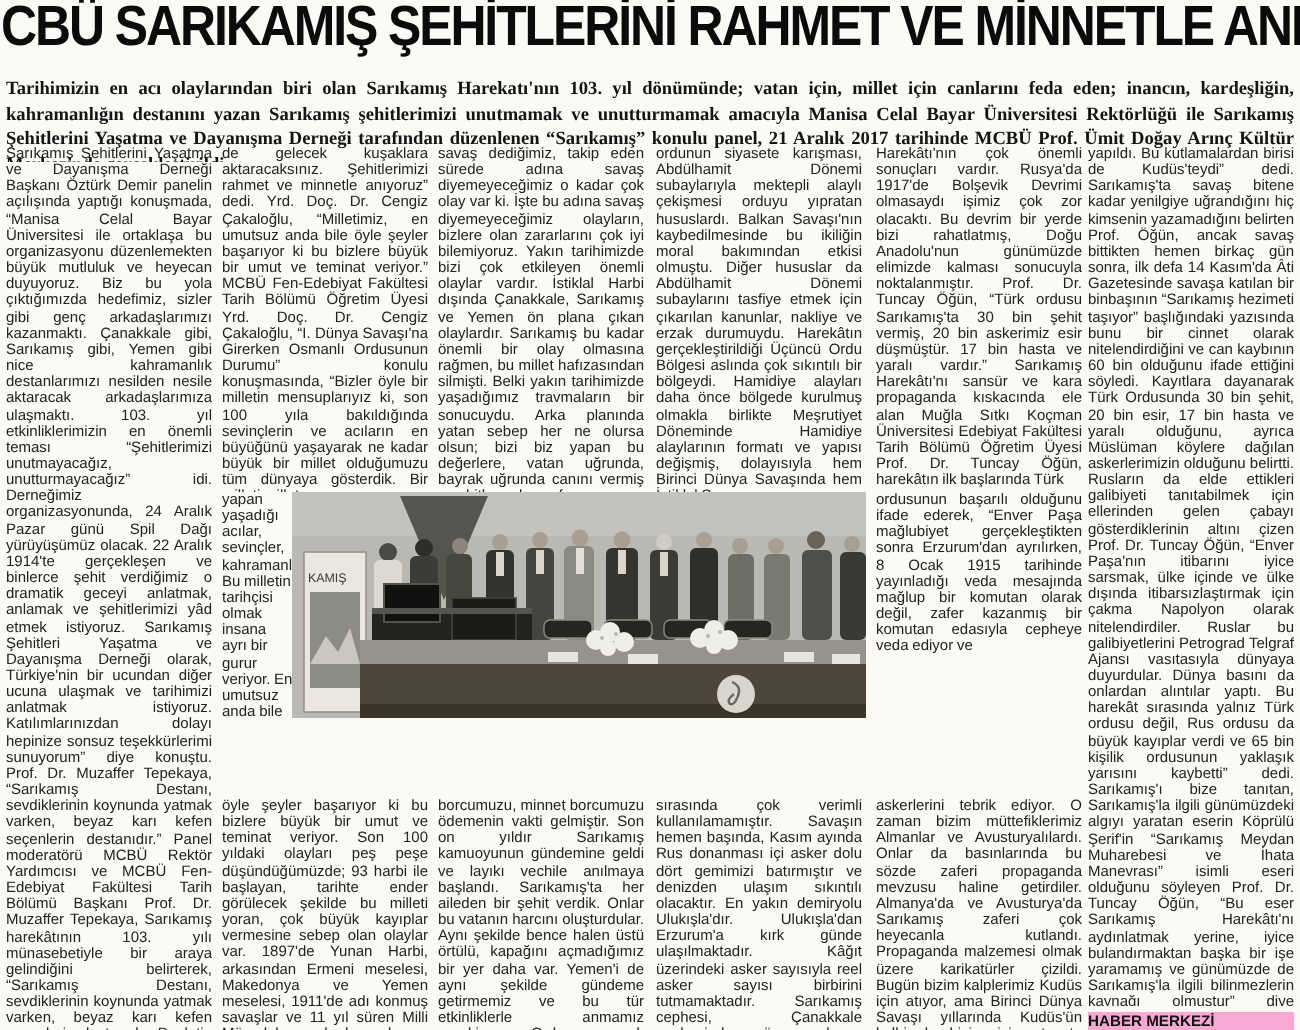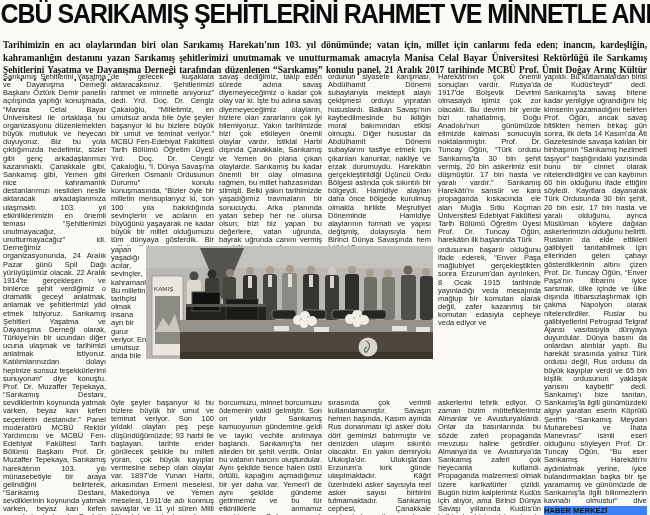--- a/index.html
+++ b/index.html
@@ -43,21 +43,21 @@
   .block-side{height:113px;}
   .block-bottom{height:184px;margin-top:40px;}
   .side-narrow{width:36px;text-align:left;}
   .spacer{height:113px;}
   .full{height:442px;}
   .c6wrap{position:relative;height:442px;}
   .c6 .txt-main{height:430px;}
   .byline{
     position:absolute;left:0;bottom:0;width:103px;
     font-size:7.6px;font-weight:bold;color:#111;
-    background:#3b82f6;line-height:9px;
+    background:#f9a8d4;line-height:9px;
   }
   
   .photo{
     position:absolute;left:146px;top:173px;width:287px;height:113px;
     background:#b9b8b2;overflow:hidden;
   }
   .photo svg{display:block;}
 </style>
 </head>
 <body>

